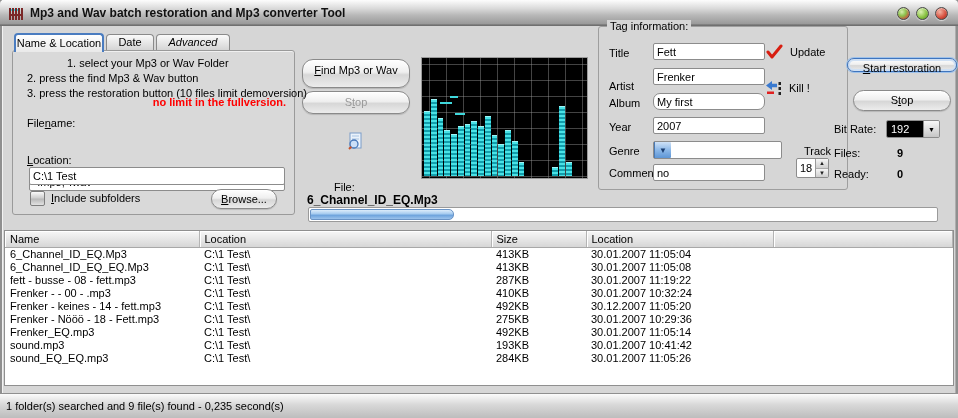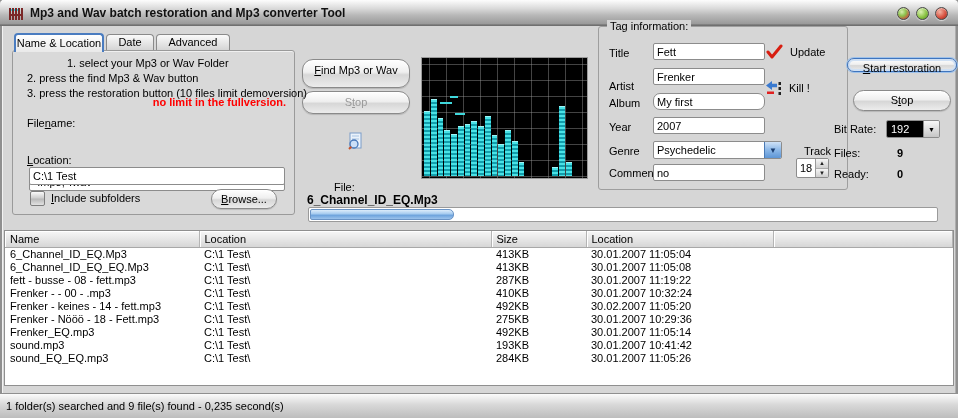--- a/index.html
+++ b/index.html
@@ -137,21 +137,21 @@
     <span class="title-text">Mp3 and Wav batch restoration and Mp3 converter Tool</span>
     <div class="winbtns">
       <div class="winbtn min"></div>
       <div class="winbtn max"></div>
       <div class="winbtn close"></div>
     </div>
   </div>
 
   <div class="tab active" style="left:12px; width:90px;">Name &amp; Location</div>
   <div class="tab" style="left:104px; width:48px;">Date</div>
-  <div class="tab" style="left:154px; width:74px;">Advanced</div>
+  <div class="tab" style="left:154px; width:74px;font-style:italic;">Advanced</div>
 
   <div class="panel">
     <div class="instr" style="top:6px;margin-left:40px;">1. select your Mp3 or Wav Folder</div>
     <div class="instr" style="top:21px;">2. press the find Mp3 &amp; Wav button</div>
     <div class="instr" style="top:36px;">3. press the restoration button (10 files limit demoversion)</div>
     <div class="demo-note">no limit in the fullversion.</div>
 
     <div class="fld-label" style="top:66px;">File<u>n</u>ame:</div>
     <input class="tb" style="top: 79px; margin-top: 43px;" value="*.mp3;*.wav">
 
@@ -222,21 +222,20 @@
     <input class="tag-tb" style="top: 41px;" value="Frenker">
 
     <div class="tag-row-label" style="top:70px;">Album</div>
     <input class="tag-tb" style="top: 66px; border-radius: 7px;" value="My first">
 
     <div class="tag-row-label" style="top:94px;">Year</div>
     <input class="tag-tb" style="top: 90px;" value="2007">
 
     <div class="tag-row-label" style="top:118px;">Genre</div>
     <div class="combo" style="top:114px;">
-      <div class="val">Psychedelic</div>
       <div class="btn-blue">▼</div>
     </div>
 
     <div class="tag-row-label" style="top:140px;">Comment</div>
     <input class="tag-tb" style="top: 137px;" value="no">
 
     <div class="iconbtn" style="left:167px; top:17px;">
       <svg width="17" height="15" viewBox="0 0 17 15">
         <path d="M2 8 L6 13 L15 2" fill="none" stroke="#d81e10" stroke-width="3" stroke-linecap="round" stroke-linejoin="round"></path>
       </svg>
@@ -323,21 +322,21 @@
             <td>Frenker - - 00 - .mp3</td>
             <td>C:\1 Test\</td>
             <td>410KB</td>
             <td>30.01.2007 10:32:24</td>
             <td></td>
           </tr>
           <tr>
             <td>Frenker - keines - 14 - fett.mp3</td>
             <td>C:\1 Test\</td>
             <td>492KB</td>
-            <td>30.02.2007 11:05:20</td>
+            <td>30.12.2007 11:05:20</td>
             <td></td>
           </tr>
           <tr>
             <td>Frenker - Nööö - 18 - Fett.mp3</td>
             <td>C:\1 Test\</td>
             <td>275KB</td>
             <td>30.01.2007 10:29:36</td>
             <td></td>
           </tr>
           <tr>

